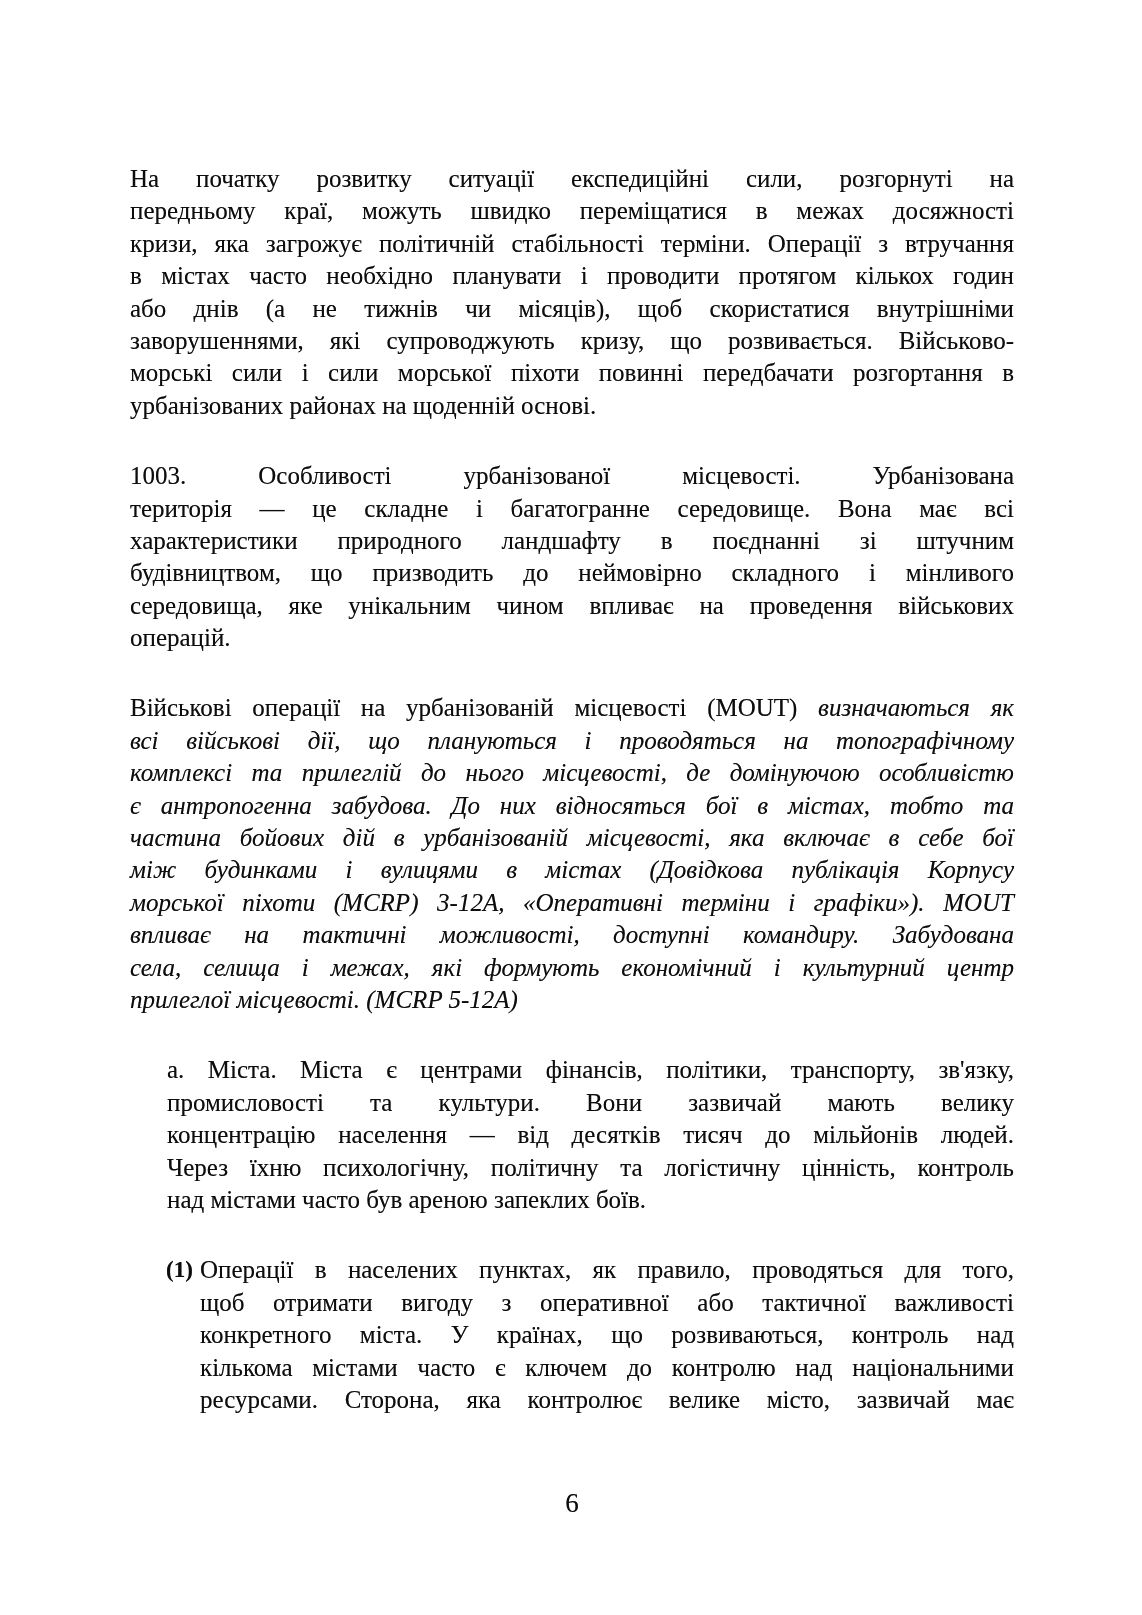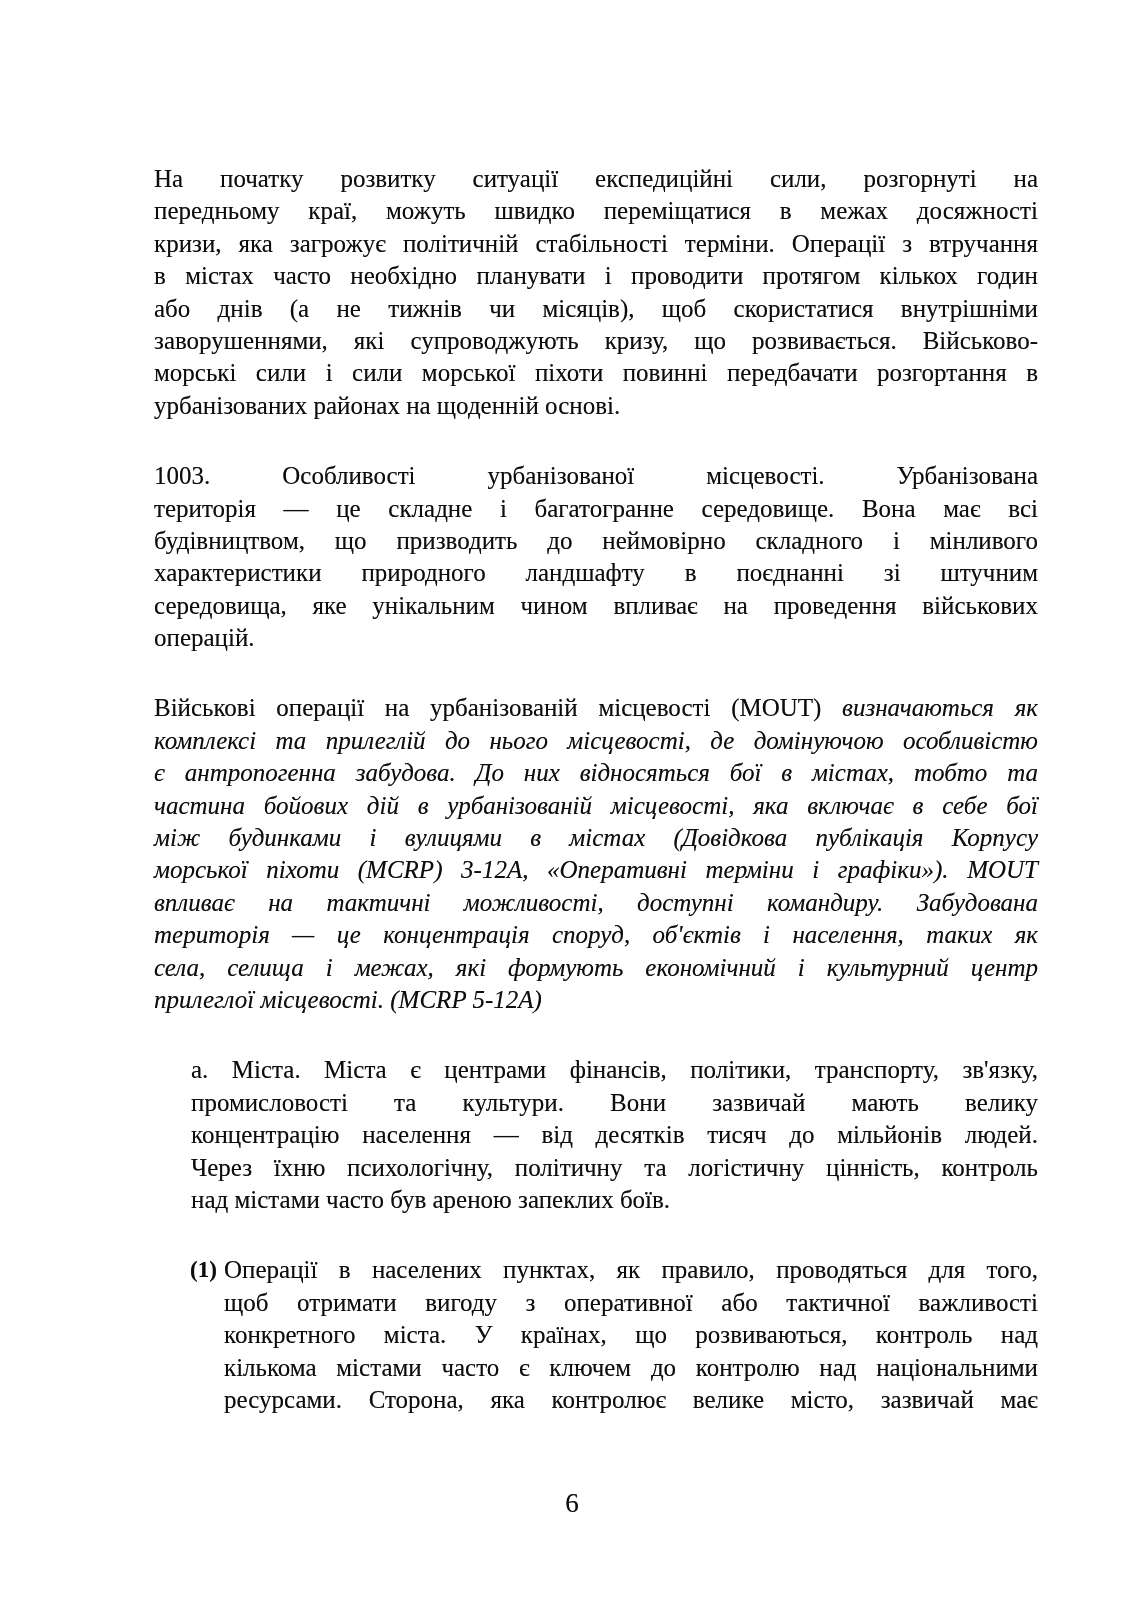--- a/index.html
+++ b/index.html
@@ -10,21 +10,20 @@
     position: relative;
     font-family: "Liberation Serif", "DejaVu Serif", serif;
     color: #0d0d0d;
     overflow: hidden;
   }
   .page {
     position: absolute;
     left: 130px;
     top: 163px;
     width: 884px;
-    margin-left: 24px;
   }
   .para { margin: 0 0 38px 0; }
   .line {
     font-size: 25px;
     line-height: 32.4px;
     height: 32.4px;
     text-align: justify;
     text-align-last: justify;
     white-space: normal;
     text-shadow: 0 0 0.4px rgba(0,0,0,0.45);
@@ -67,38 +66,38 @@
     <div class="line">морські сили і сили морської піхоти повинні передбачати розгортання в</div>
     <div class="line last">урбанізованих районах на щоденній основі.</div>
   </div>
 
   <div class="para">
     <div class="line">
       <span class="b">1003. Особливості урбанізованої місцевості.</span>
       <span>Урбанізована</span>
     </div>
     <div class="line">територія — це складне і багатогранне середовище. Вона має всі</div>
+    <div class="line">характеристики природного ландшафту в поєднанні зі штучним</div>
     <div class="line">будівництвом, що призводить до неймовірно складного і мінливого</div>
-    <div class="line">характеристики природного ландшафту в поєднанні зі штучним</div>
     <div class="line">середовища, яке унікальним чином впливає на проведення військових</div>
     <div class="line last">операцій.</div>
   </div>
 
   <div class="para">
     <div class="line">
       <span>Військові операції на урбанізованій місцевості (MOUT)</span>
       <span class="i">визначаються як</span>
     </div>
+    <div class="line i">всі військові дії, що плануються і проводяться на топографічному</div>
     <div class="line i">комплексі та прилеглій до нього місцевості, де домінуючою особливістю</div>
     <div class="line i">є антропогенна забудова. До них відносяться бої в містах, тобто та</div>
     <div class="line i">частина бойових дій в урбанізованій місцевості, яка включає в себе бої</div>
     <div class="line i">між будинками і вулицями в містах (Довідкова публікація Корпусу</div>
     <div class="line i">морської піхоти (MCRP) 3-12A, «Оперативні терміни і графіки»). MOUT</div>
     <div class="line i">впливає на тактичні можливості, доступні командиру. Забудована</div>
-    <div class="line i">територія — це концентрація споруд, об'єктів і населення, таких як</div>
     <div class="line i">села, селища і межах, які формують економічний і культурний центр</div>
     <div class="line i last">прилеглої місцевості. (MCRP 5-12A)</div>
   </div>
 
   <div class="para indent-a">
     <div class="line">
       <span class="b">a. Міста</span><span>. Міста є центрами фінансів, політики, транспорту, зв'язку,</span>
     </div>
     <div class="line">промисловості та культури. Вони зазвичай мають велику</div>
     <div class="line">концентрацію населення — від десятків тисяч до мільйонів людей.</div>

